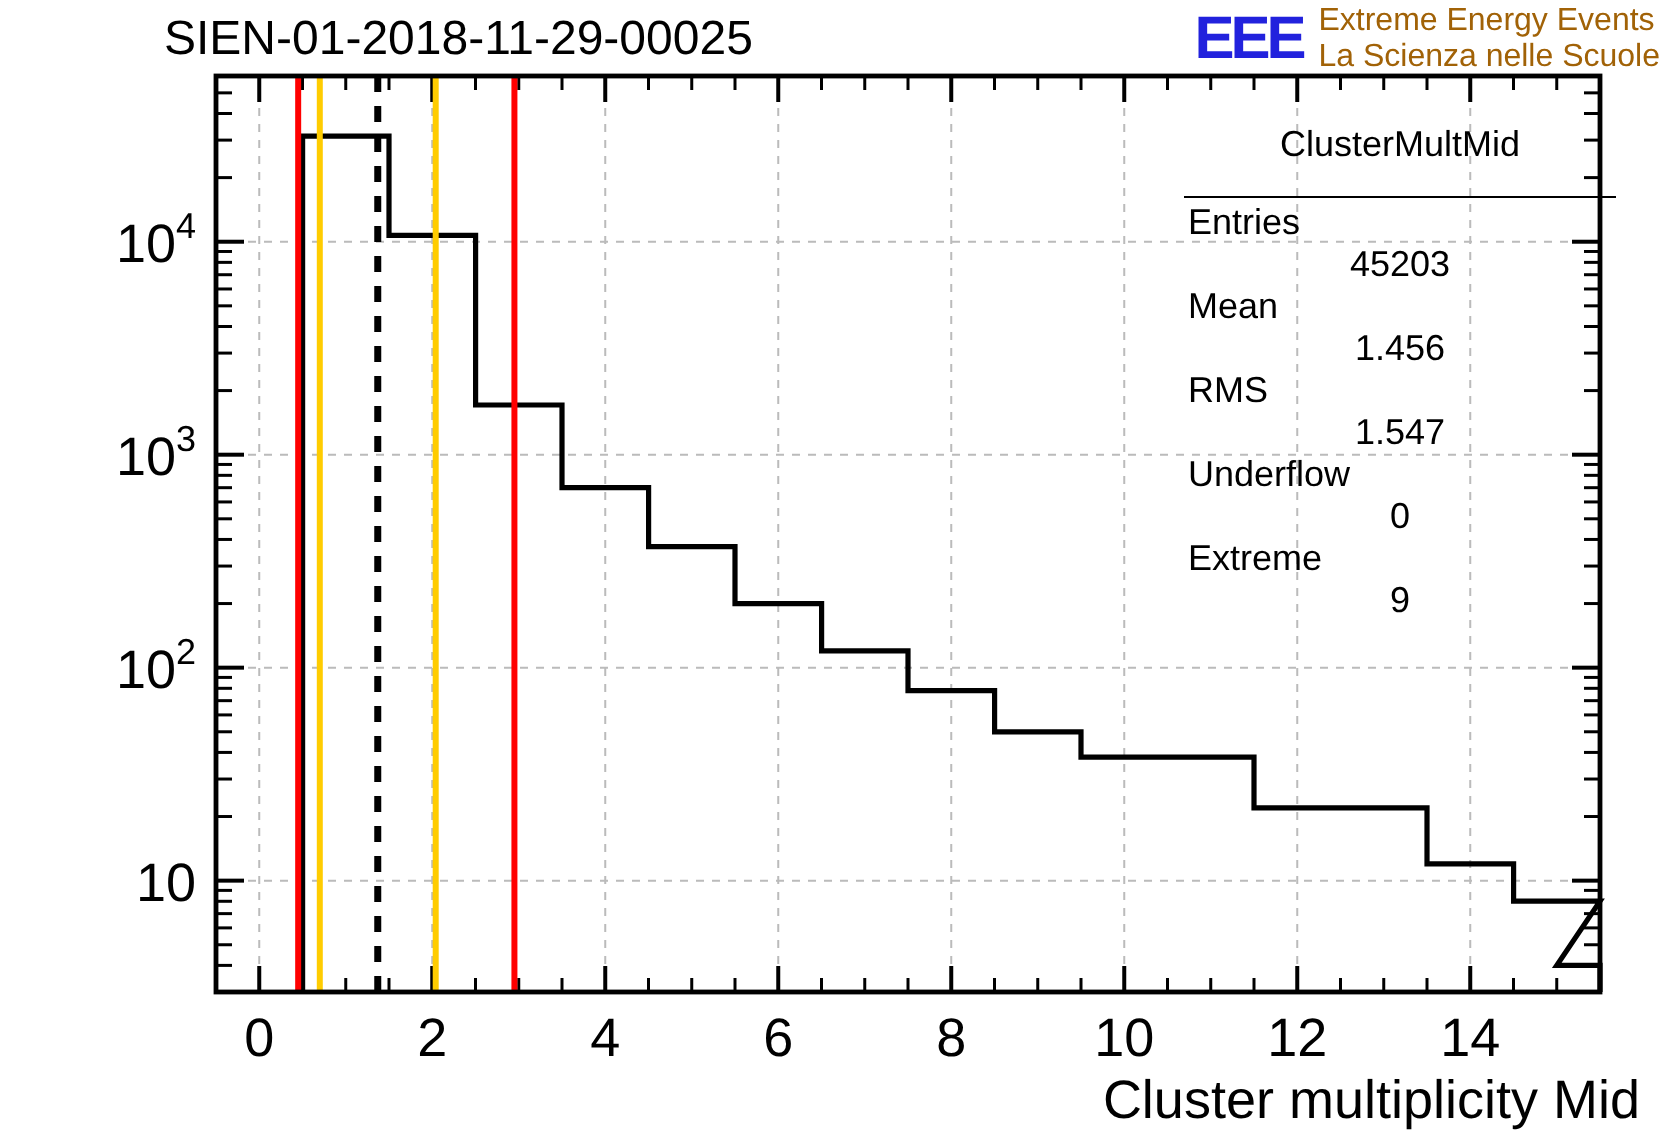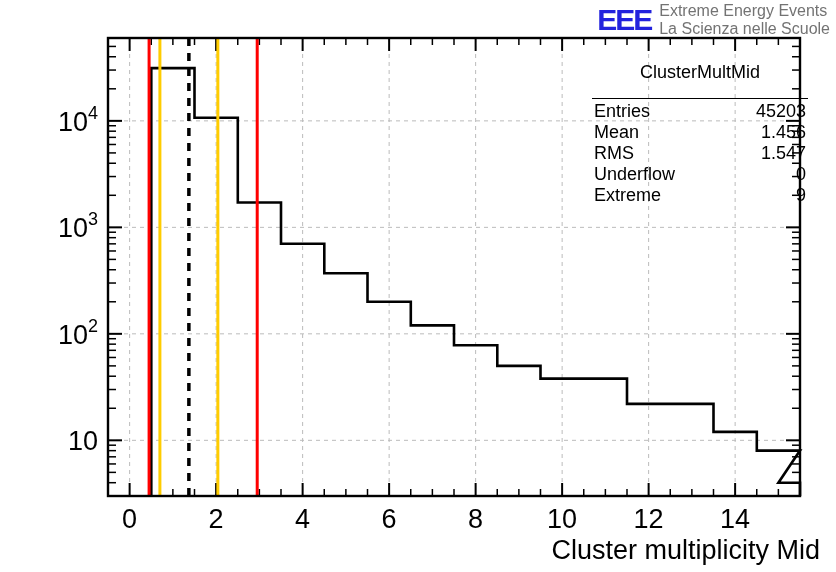--- a/index.html
+++ b/index.html
@@ -31,21 +31,21 @@
     font-family:"Liberation Sans", sans-serif;
     font-weight:bold;
     font-size:30px;
     color:#2222dd;
     letter-spacing:-2px;
     line-height:34px;
     position:relative;
     top:0px;
   }
   .logo-text {
-    color:#737373;
+    color:#a16207;
     font-size:16px;
     line-height:18px;
     white-space:nowrap;
   }
   .axis-title {
     position:absolute;
     right:16px; bottom:6px;
     font-size:27px;
     color:#000;
     white-space:nowrap;
@@ -62,29 +62,31 @@
     text-align:center;
     border-bottom:1.5px solid #000;
     padding-bottom:15px;
     margin:0 4px 2px 20px;
   }
   .stats-row {
     display:flex;
     justify-content:space-between;
     padding:0 6px 0 22px;
     line-height:21px;
+    flex-direction:column;
   }
   .stats-row .k { text-align:left; }
   .stats-row .v { text-align:center; }
 </style>
 </head>
 <body>
 
 <div id="root">
 
+  <div class="plot-title">SIEN-01-2018-11-29-00025</div>
 
   <div class="logo-wrap">
     <div class="logo-eee">EEE</div>
     <div>
       <div class="logo-text">Extreme Energy Events</div>
       <div class="logo-text">La Scienza nelle Scuole</div>
     </div>
   </div>
 
   <svg id="chart" width="836" height="572">

